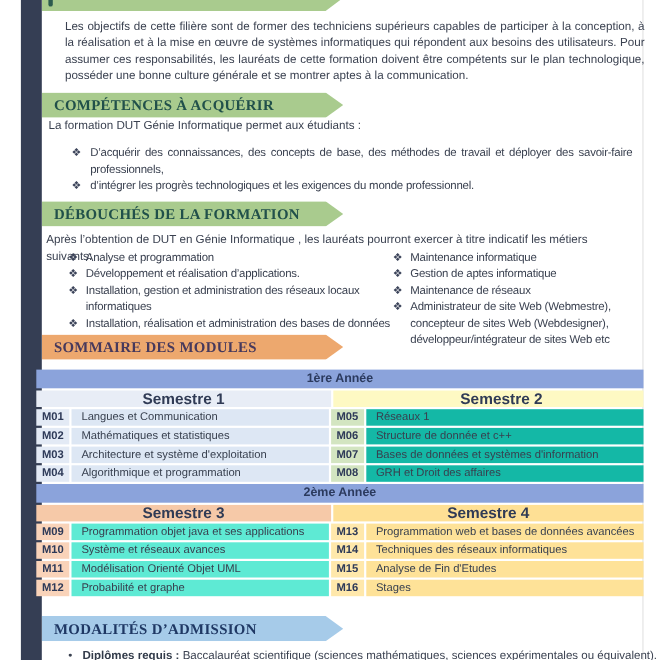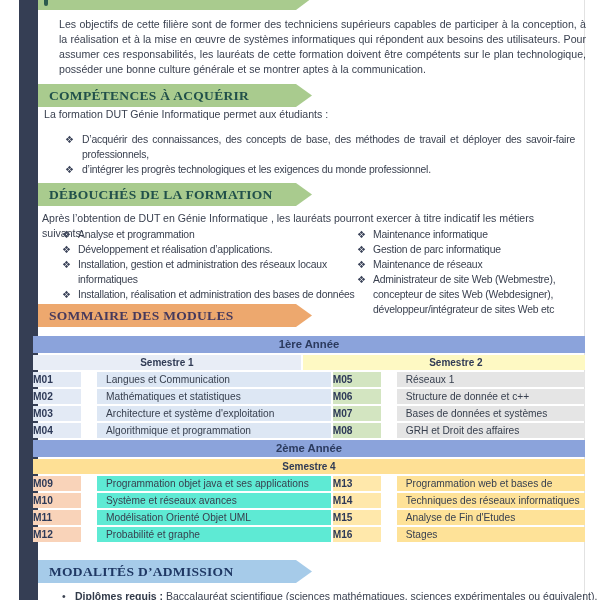--- a/index.html
+++ b/index.html
@@ -30,31 +30,31 @@
   .comp-list li .tx{margin-left:17px;text-align:justify;}
 
   .deb-left{position:absolute;left:62px;top:227px;width:300px;}
   .deb-right{position:absolute;left:357px;top:227px;width:224px;}
   .deb-left li .tx,.deb-right li .tx{margin-left:16px;}
 
   .modtable{position:absolute;left:33px;top:336px;width:552px;font-size:10.2px;}
   .trow{display:flex;margin-bottom:2px;}
   .yr{height:17px;line-height:17px;background:#8ba3db;color:#2b3a5e;font-weight:bold;
       text-align:center;font-size:11.3px;margin-bottom:2px;}
-  .sem{height:15px;line-height:15px;text-align:center;font-weight:bold;color:#303b55;font-size:10px;}
+  .sem{height:15px;line-height:15px;text-align:center;font-weight:bold;color:#303b55;font-size:14px;}
   .half-l{width:48.5%;margin-right:2px;}
   .half-r{flex:1;}
   .cell{height:15px;line-height:15px;box-sizing:border-box;}
-  .code{width:48px;text-align:left;font-weight:bold;color:#2e3a58;margin-right:16px;}
+  .code{width:30px;text-align:center;font-weight:bold;color:#2e3a58;margin-right:2px;}
   .name{padding-left:9px;color:#38404f;}
   .name-l{width:calc(48.5% - 34px);margin-right:2px;}
   .name-r{flex:1;}
   .s1h{background:#e8edf6;} .s2h{background:#fef9c3;padding-left:24px;} .s3h{background:#f6c9a8;} .s4h{background:#fee095;}
   .s1c{background:#e3eaf5;} .s1n{background:#dde7f4;}
-  .s2c{background:#d3e5c1;} .s2n{background:#e5e5e5;}
+  .s2c{background:#d3e5c1;} .s2n{background:#14b8a6;}
   .s3c{background:#f9d3b9;} .s3n{background:#5eead4;}
   .s4c{background:#ffe8ab;} .s4n{background:#fee298;}
 
   .adm-line{position:absolute;left:62px;top:589px;width:520px;font-size:10.5px;line-height:15px;white-space:nowrap;}
   .adm-line .dot{display:inline-block;width:13px;}
   .adm-line b{font-weight:bold;color:#313a49;}
 
   .pos-intro{top:17px;}
   .pos-b-comp{top:84px;}
   .pos-lead-comp{top:107px;}
@@ -112,21 +112,21 @@
         <span class="tx">Installation, réalisation et administration des bases de données</span>
       </li>
   </ul>
   <ul class="fancy deb-right">
     <li>
         <span class="mk">❖</span>
         <span class="tx">Maintenance informatique</span>
       </li>
     <li>
         <span class="mk">❖</span>
-        <span class="tx">Gestion de parc informatique</span>
+        <span class="tx">Gestion de aptes informatique</span>
       </li>
     <li>
         <span class="mk">❖</span>
         <span class="tx">Maintenance de réseaux</span>
       </li>
     <li>
         <span class="mk">❖</span>
         <span class="tx">Administrateur de site Web (Webmestre), concepteur de sites Web (Webdesigner), développeur/intégrateur de sites Web etc</span>
       </li>
   </ul>
@@ -160,20 +160,21 @@
       <div class="cell name name-r s2n">Bases de données et systèmes d'information</div>
     </div>
     <div class="trow">
       <div class="cell code s1c">M04</div>
       <div class="cell name name-l s1n">Algorithmique et programmation</div>
       <div class="cell code s2c">M08</div>
       <div class="cell name name-r s2n">GRH et Droit des affaires</div>
     </div>
     <div class="yr">2ème Année</div>
     <div class="trow">
+      <div class="sem half-l s3h">Semestre 3</div>
       <div class="sem half-r s4h">Semestre 4</div>
     </div>
     <div class="trow">
       <div class="cell code s3c">M09</div>
       <div class="cell name name-l s3n">Programmation objet java et ses applications</div>
       <div class="cell code s4c">M13</div>
       <div class="cell name name-r s4n">Programmation web et bases de données avancées</div>
     </div>
     <div class="trow">
       <div class="cell code s3c">M10</div>

